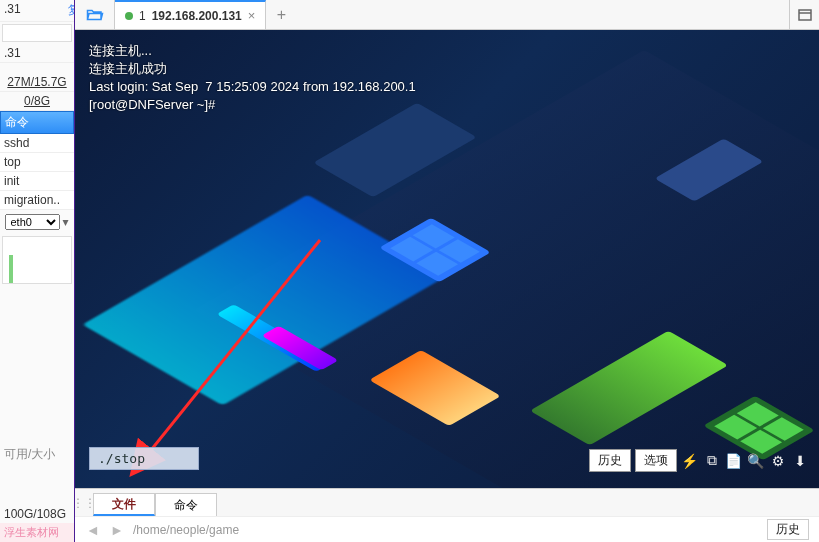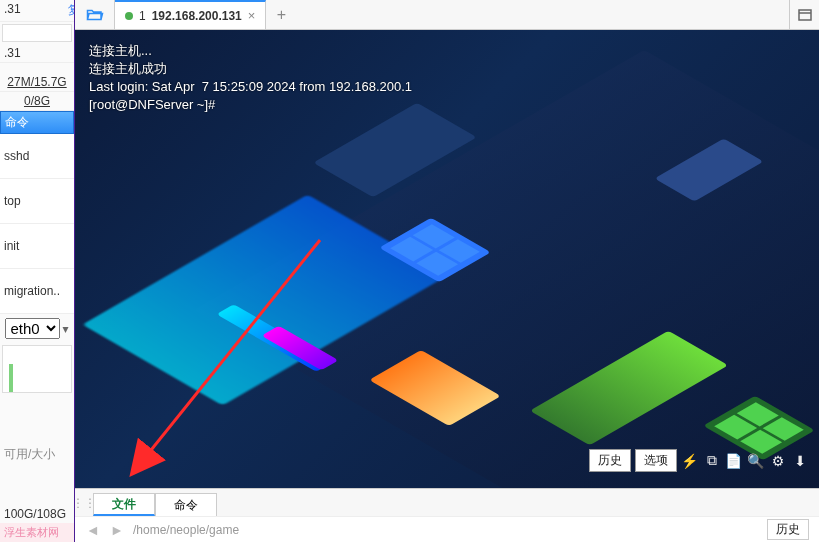--- a/index.html
+++ b/index.html
@@ -5,23 +5,23 @@
   * { box-sizing: border-box; margin: 0; padding: 0; font-family: "Microsoft YaHei", Arial, sans-serif; }
   html, body { width: 819px; height: 542px; overflow: hidden; background: #fff; }
   .app { display: flex; width: 100%; height: 100%; }
   .left { width: 75px; flex: 0 0 75px; border-right: 1px solid #4c1d95; font-size: 12px; color: #333; display: flex; flex-direction: column; background: #fafafa; }
   .left .row { padding: 2px 4px; border-bottom: 1px solid #eee; white-space: nowrap; overflow: hidden; text-overflow: ellipsis; }
   .left .copy { color: #3b82f6; text-align: right; margin-left: 47px; }
   .left .ip { color: #333; }
   .left .blank { height: 18px; background: #fff; border: 1px solid #ddd; margin: 2px 2px 2px 2px; }
   .left .stat { text-align: center; text-decoration: underline; }
   .left .cmd-header { background: linear-gradient(#5db2ff,#2e8ef7); color: #fff; padding: 2px 4px; border: 1px solid #1a6fd1; }
-  .left .proc { background: #fff; padding: 15px 4px; border-bottom: 1px solid #eee; }
+  .left .proc { background: #fff; padding: 2px 4px; border-bottom: 1px solid #eee; }
   .left .iface { padding: 4px; display:flex; align-items:center; justify-content:center; gap:2px;}
-  .left .iface select { width: 55px; font-size: 15px; }
+  .left .iface select { width: 55px; font-size: 11px; }
   .left .graph { height: 48px; margin: 2px; border: 1px solid #ddd; background: #fff; position: relative; }
   .left .graph .bar { position:absolute; bottom:0; left:6px; width:4px; height:28px; background:#7fd37f; }
   .left .local { color:#2e8ef7; text-align:center; padding:4px 0; }
   .left .spacer { flex:1; }
   .left .disk-label { color:#888; padding:2px 4px; }
   .left .disk { padding:2px 4px;margin-top:40px; }
   .left .water { color:#e8a; font-size:11px; padding:2px 4px; background:#fdebef; }
 
   .main { flex: 1; display: flex; flex-direction: column; position: relative; }
   .tabbar { height: 30px; display:flex; align-items:stretch; border-bottom:1px solid #ccc; background:#f7f7f7; }
@@ -56,21 +56,21 @@
   .cmd-input { background:rgba(220,230,245,.9); border:1px solid #9aaccd; padding:3px 8px; font-family:Consolas,monospace; font-size:13px; width:110px; color:#233; }
 
   .term-tools { position:absolute; right:10px; bottom:16px; display:flex; align-items:center; gap:4px; }
   .term-tools .btn { background:#fff; border:1px solid #999; padding:2px 8px; font-size:12px; color:#222; cursor:pointer; }
   .term-tools .ic { width:18px; height:18px; display:flex; align-items:center; justify-content:center; color:#eee; font-size:14px; cursor:pointer; }
   .term-tools .ic.bolt { color:#7fff3a; }
 
   .bottom-tabs { height:28px; display:flex; align-items:stretch; border-top:1px solid #ccc; background:#f7f7f7; font-size:12px;}
   .bottom-tabs .grip { width:18px; display:flex; align-items:center; justify-content:center; color:#aaa; font-size:12px;}
   .bottom-tabs .bt { padding:0 18px; display:flex; align-items:center; border:1px solid #ccc; border-bottom:none; margin-top:4px; background:#fff; }
-  .bottom-tabs .bt.active { border-bottom:2px solid #2e8ef7; color:#15803d; font-weight:bold;}
+  .bottom-tabs .bt.active { border-bottom:2px solid #2e8ef7; color:#7f1d1d; font-weight:bold;}
   .path-row { height:26px; display:flex; align-items:center; padding:0 10px; font-size:12px; color:#999; border-top:1px solid #eee; gap:8px;}
   .path-row .nav-btn { color:#bbb; font-size:14px; display:inline-flex; align-items:center; justify-content:center; width:16px;}
   .path-row .hist { margin-left:auto; background:#fff; border:1px solid #ccc; padding:1px 8px; color:#222; font-size:12px;}
   svg.ic-svg { width:18px; height:16px; }
 </style>
 </head>
 <body>
 
 <div class="app">
 
@@ -142,32 +142,35 @@
         </div>
       <div class="win-tile win-tile2">
           <div></div>
           <div></div>
           <div></div>
           <div></div>
         </div>
 
       <div class="term-text"><span>连接主机...</span>
 <span>连接主机成功</span>
-<span>Last login: Sat Apr  7 15:25:09 2024 from 192.168.200.1</span>
+<span>Last login: Sat Sep  7 15:25:09 2024 from 192.168.200.1</span>
 <span>[root@DNFServer ~]#</span></div>
 
       <svg class="arrow-svg" width="230" height="260">
         <defs>
             <marker id="ah" markerWidth="12" markerHeight="12" refX="9" refY="6" orient="auto">
               <path d="M0,0 L12,6 L0,12 z" fill="#ff2a2a"></path>
             </marker>
           </defs>
         <line x1="210" y1="5" x2="25" y2="235" stroke="#ff2a2a" stroke-width="3" marker-end="url(#ah)"></line>
       </svg>
 
+      <div class="cmd-input-wrap">
+        <input class="cmd-input" value="./stop" style="">
+      </div>
 
       <div class="term-tools">
         <button class="btn">历史</button>
         <button class="btn">选项</button>
         <span class="ic bolt">⚡</span>
         <span class="ic">⧉</span>
         <span class="ic">📄</span>
         <span class="ic">🔍</span>
         <span class="ic">⚙</span>
         <span class="ic">⬇</span>

